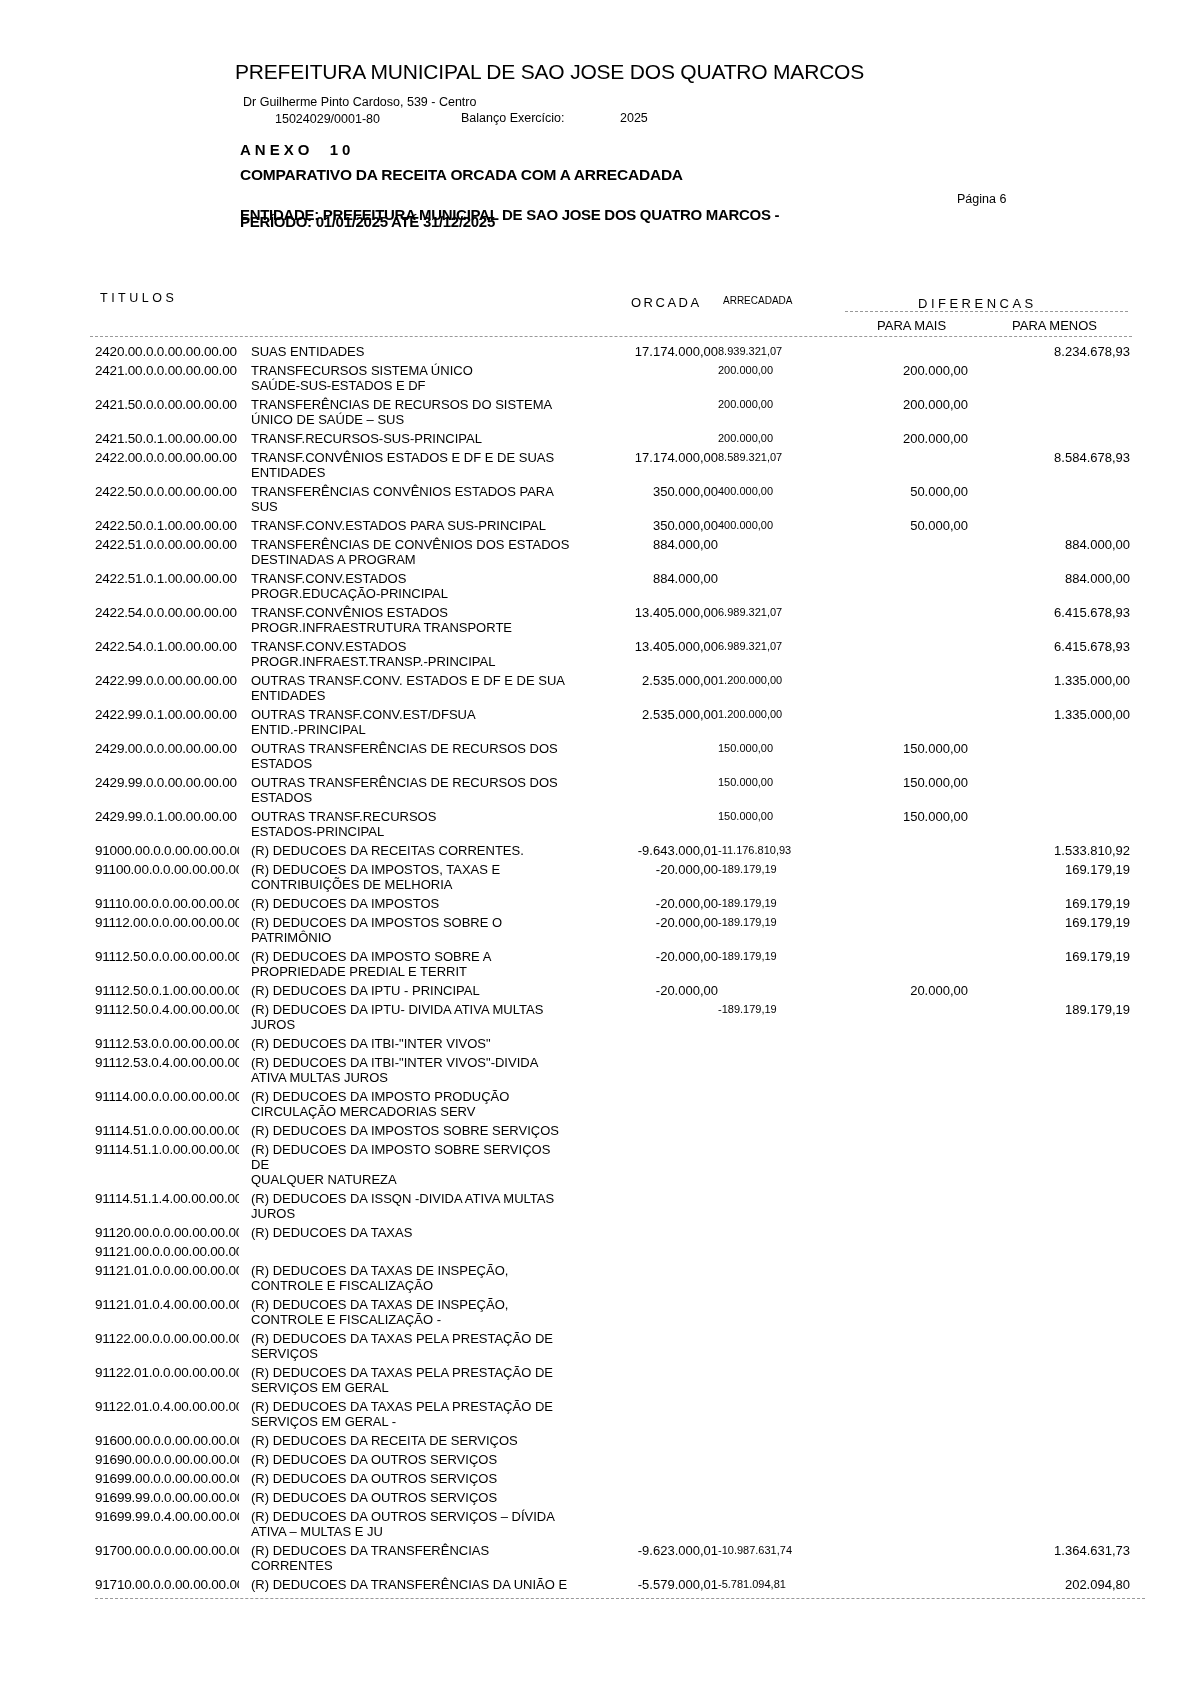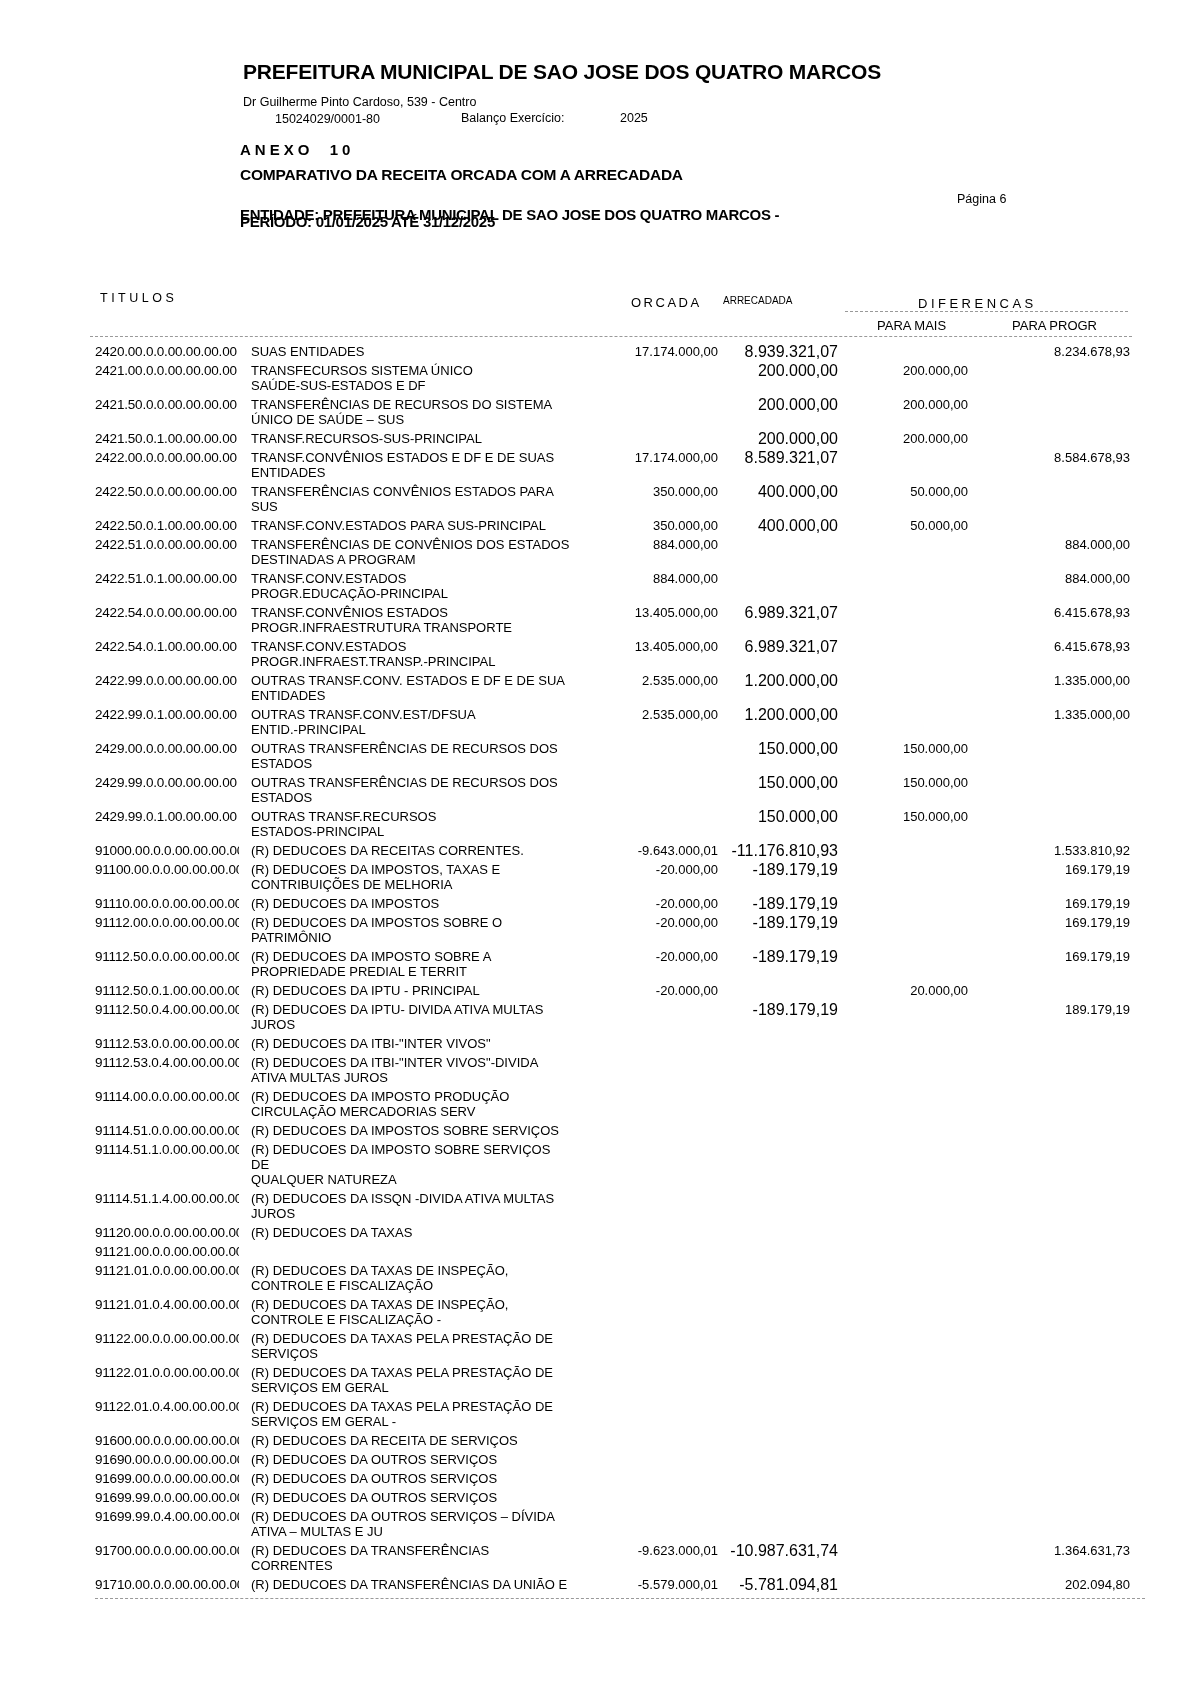--- a/index.html
+++ b/index.html
@@ -5,21 +5,21 @@
   html,body{margin:0;padding:0;}
   body{
     width:1190px;height:1684px;
     background:#ffffff;color:#000;
     font-family:"Liberation Sans","DejaVu Sans",sans-serif;
     position:relative;overflow:hidden;
     -webkit-font-smoothing:antialiased;
   }
   .abs{position:absolute;}
   
-  .org-name{left:243px;top:60px;font-size:21px;letter-spacing:-0.2px;white-space:nowrap;font-weight:bold;}
+  .org-name{left:235px;top:60px;font-size:21px;letter-spacing:-0.2px;white-space:nowrap;}
   .org-address{left:243px;top:95px;font-size:12.5px;}
   .org-cnpj{left:243px;top:112px;font-size:12.5px;margin-left:32px;}
   .balance-label{left:461px;top:111px;font-size:12.5px;}
   .balance-year{left:620px;top:111px;font-size:12.5px;}
   .annex{left:240px;top:141px;font-size:15px;font-weight:bold;letter-spacing:4px;white-space:pre;}
   .report-title{left:240px;top:166px;font-size:15.5px;font-weight:bold;letter-spacing:-0.2px;white-space:nowrap;}
   .entity-line{left:240px;top:200px;font-size:15px;font-weight:bold;letter-spacing:-0.3px;white-space:nowrap;margin-top:6px;}
   .page-label{left:957px;top:192px;font-size:12.5px;}
   .period-line{left:240px;top:213px;font-size:15px;font-weight:bold;letter-spacing:-0.3px;white-space:nowrap;}
   
@@ -32,21 +32,21 @@
   .dash{border-top:1.5px dashed #999;height:0;}
   .dash-sub{left:845px;top:311px;width:283px;}
   .dash-top{left:90px;top:336px;width:1042px;}
   
   .table-body{position:absolute;left:0;top:344px;width:1190px;}
   .t-row{display:flex;align-items:flex-start;margin-bottom:4px;line-height:15px;}
   .col-code{margin-left:95px;width:144px;flex:none;font-size:13.5px;letter-spacing:-0.2px;
             white-space:nowrap;overflow:hidden;}
   .col-title{margin-left:12px;width:320px;flex:none;font-size:13px;white-space:pre-line;}
   .col-orcada{width:147px;flex:none;text-align:right;font-size:13px;white-space:nowrap;}
-  .col-arrecadada{width:120px;flex:none;text-align:right;font-size:16px;white-space:nowrap;}
+  .col-arrecadada{width:120px;flex:none;font-size:11px;white-space:nowrap;}
   .col-para-mais{width:130px;flex:none;text-align:right;font-size:13px;white-space:nowrap;}
   .col-para-menos{width:162px;flex:none;text-align:right;font-size:13px;white-space:nowrap;}
   .dash-bottom{margin-left:95px;width:1050px;margin-top:6px;border-top:1.5px dashed #999;height:0;}
 </style>
 </head>
 <body>
 
 <div class="abs org-name">PREFEITURA MUNICIPAL DE SAO JOSE DOS QUATRO MARCOS</div>
 <div class="abs org-address">Dr Guilherme Pinto Cardoso, 539 - Centro</div>
 <div class="abs org-cnpj">15024029/0001-80</div>
@@ -57,21 +57,21 @@
 <div class="abs entity-line">ENTIDADE: PREFEITURA MUNICIPAL DE SAO JOSE DOS QUATRO MARCOS -</div>
 <div class="abs page-label">Página 6</div>
 <div class="abs period-line">PERÍODO: 01/01/2025 ATÉ 31/12/2025</div>
 
 <div class="abs h-titulos">TITULOS</div>
 <div class="abs h-orcada">ORCADA</div>
 <div class="abs h-arrecadada">ARRECADADA</div>
 <div class="abs h-diferencas">DIFERENCAS</div>
 <div class="abs dash dash-sub"></div>
 <div class="abs h-para-mais">PARA MAIS</div>
-<div class="abs h-para-menos">PARA PROGR</div>
+<div class="abs h-para-menos">PARA MENOS</div>
 <div class="abs dash dash-top"></div>
 
 <div class="table-body">
 
   <div class="t-row">
     <div class="col-code">2420.00.0.0.00.00.00.00</div>
     <div class="col-title">SUAS ENTIDADES</div>
     <div class="col-orcada">17.174.000,00</div>
     <div class="col-arrecadada">8.939.321,07</div>
     <div class="col-para-mais"></div>

